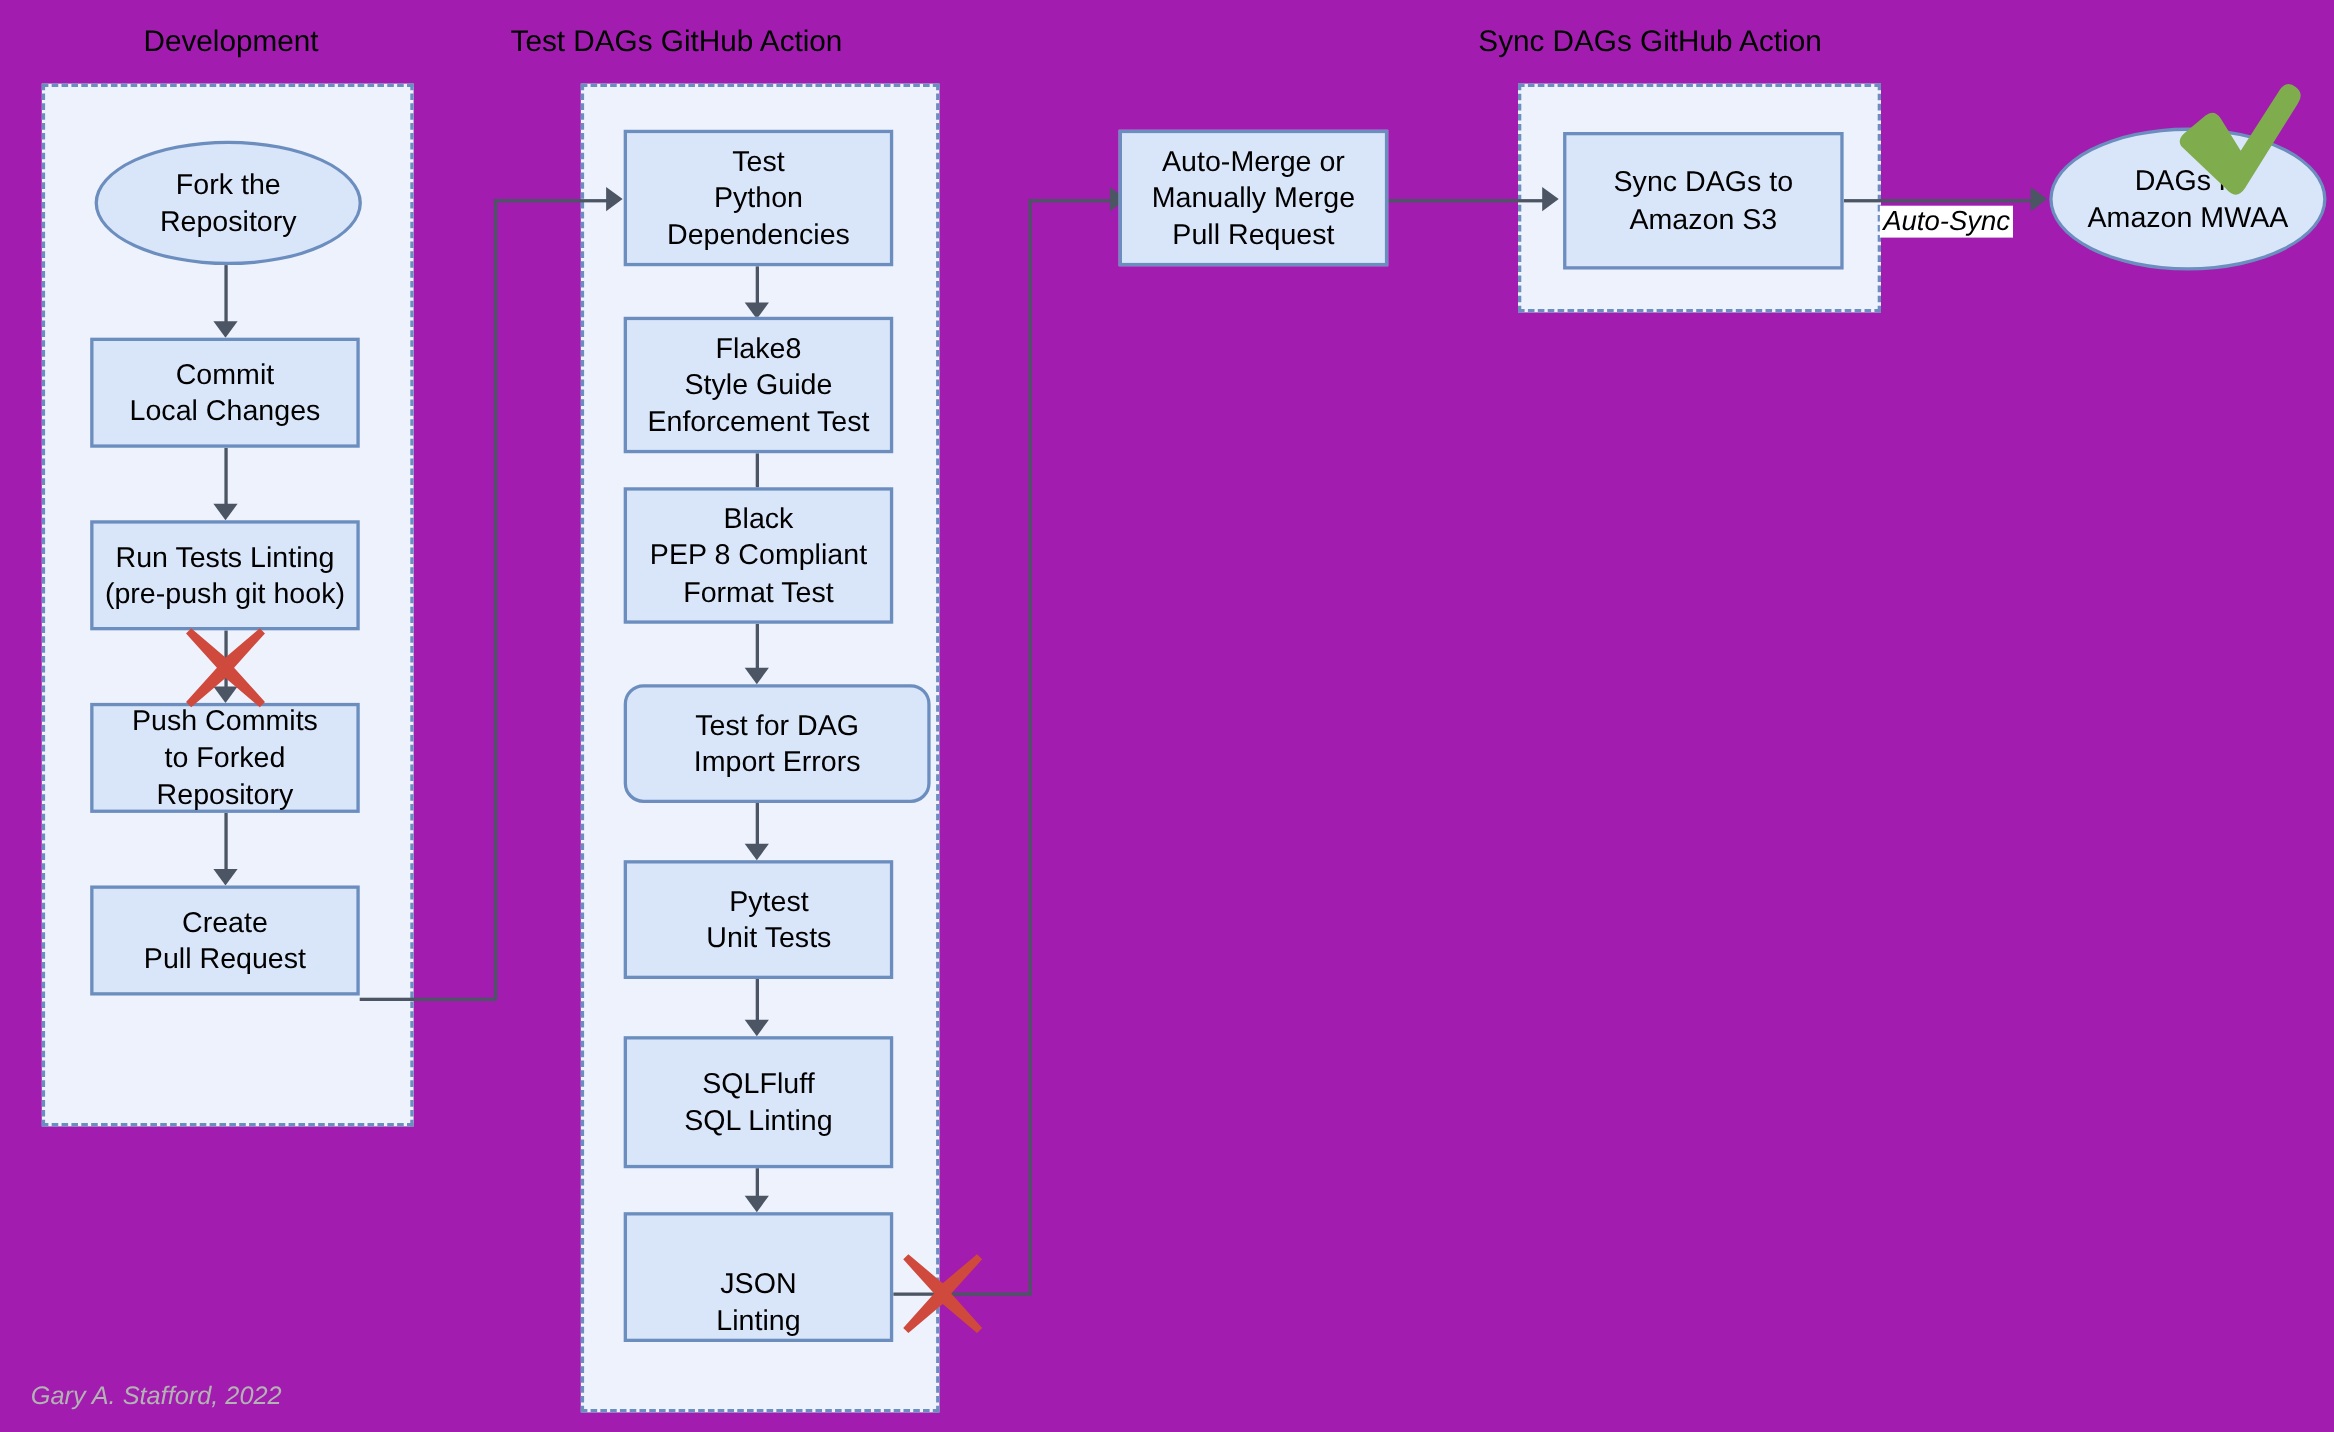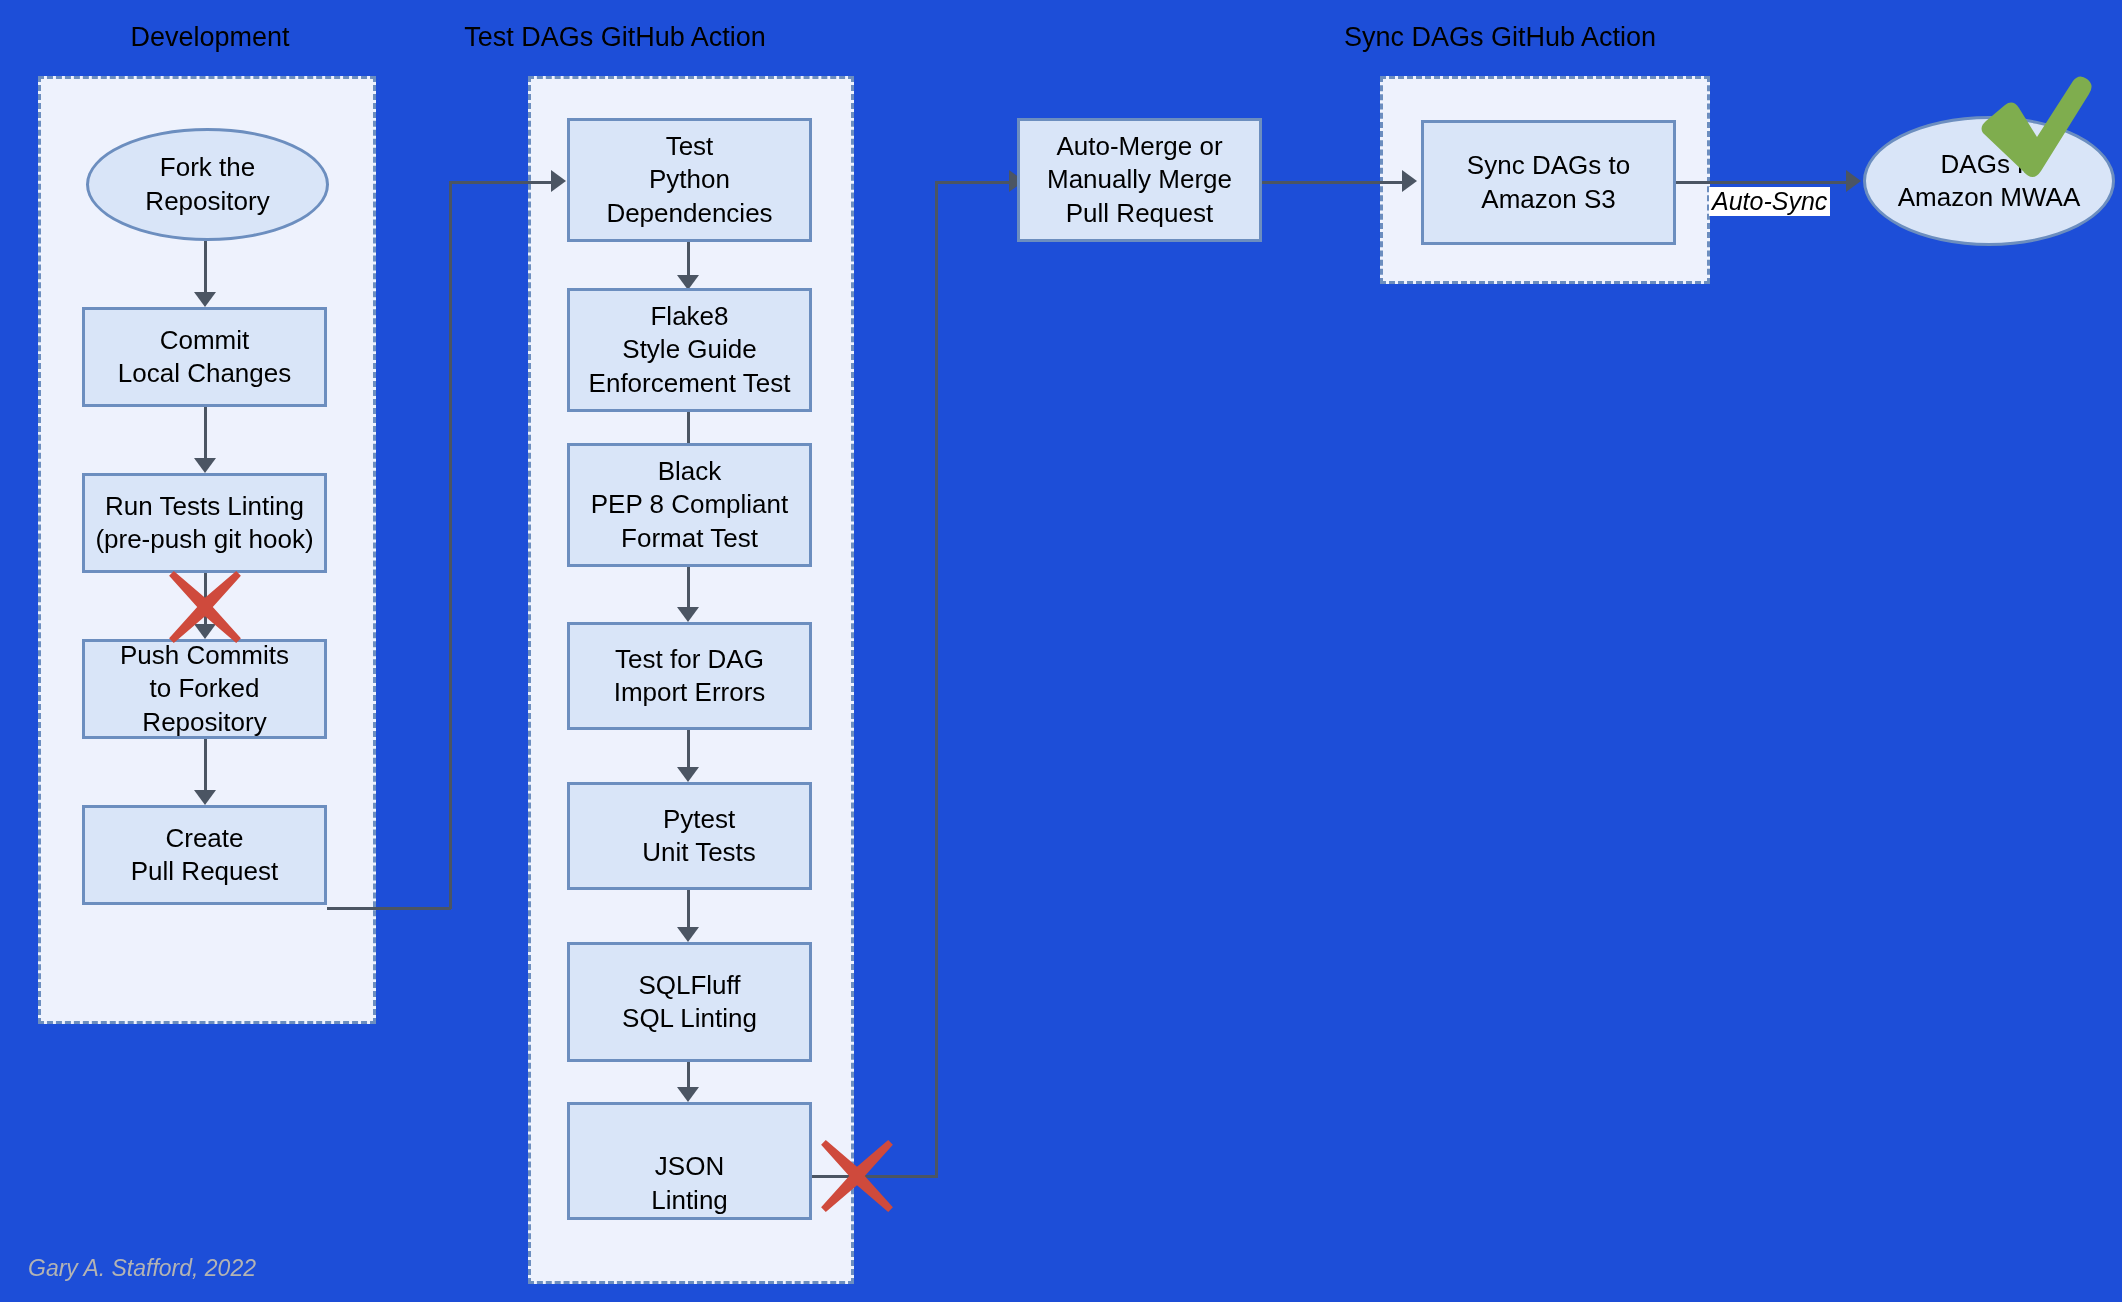--- a/index.html
+++ b/index.html
@@ -7,21 +7,21 @@
     padding: 0;
     background: #ffffff;
   }
   body {
     font-family: "Liberation Sans", sans-serif;
   }
   #canvas {
     position: relative;
     width: 2122px;
     height: 1302px;
-    background: #1d4ed8;
+    background: #a21caf;
     overflow: hidden;
   }
   .swim-title {
     position: absolute;
     font-size: 27px;
     color: #000000;
     text-align: center;
     white-space: nowrap;
     line-height: 1;
   }
@@ -190,21 +190,21 @@
 
   <div class="node" style="left:567px; top:443px; width:245px; height:124px;">
     <span class="txt">Black
 PEP 8 Compliant
 Format Test</span>
   </div>
 
   <div class="edge-v" style="left:687px; top:567px; height:49px;"></div>
   <div class="arrow-down" style="left:677px; top:607px;"></div>
 
-  <div class="node" style="left:567px; top:622px; width:245px; height:108px;">
+  <div class="node" style="left:567px; top:622px; width:279px; height:108px;border-radius:18px;">
     <span class="txt">Test for DAG
 Import Errors</span>
   </div>
 
   <div class="edge-v" style="left:687px; top:730px; height:46px;"></div>
   <div class="arrow-down" style="left:677px; top:767px;"></div>
 
   <div class="node" style="left:567px; top:782px; width:245px; height:108px;padding-left:19px;">
     <span class="txt">Pytest
 Unit Tests</span>

